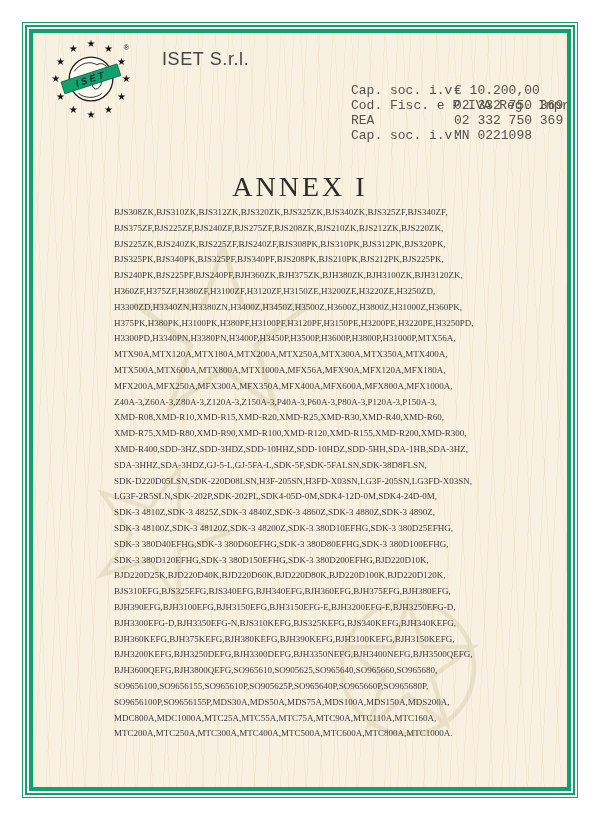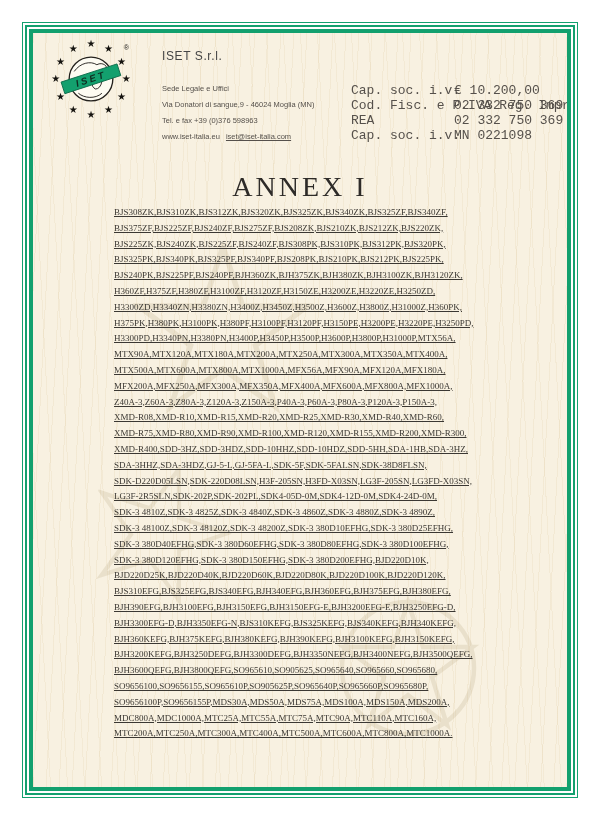--- a/index.html
+++ b/index.html
@@ -27,37 +27,37 @@
   .wm{position:absolute;opacity:.16;pointer-events:none;}
   .wm polygon, .wm circle{fill:none;stroke:#a08a5d;stroke-width:3;}
   
   .logo-svg{position:absolute;left:16px;top:4px;width:84px;height:84px;}
   .logo-caption{
     position:absolute;left:0;top:88px;width:132px;text-align:center;
     font-size:7.5px;font-weight:bold;color:var(--logo-green);line-height:9.5px;letter-spacing:.3px;
   }
   .company-name{
     position:absolute;left:129px;top:16px;
-    font-size:12px;color:#454545;letter-spacing:.6px;
+    font-size:18px;color:#454545;letter-spacing:.6px;
   }
   .addr{position:absolute;left:129px;top:48px;font-size:7.5px;color:var(--hdr);}
   .addr-line{height:16px;line-height:16px;white-space:nowrap;}
   .email{text-decoration:underline;margin-left:6px;}
   .registry{position:absolute;left:318px;top:50px;font-size:13px;color:var(--hdr);font-family:Liberation Mono, monospace;}
   .reg-row{display:flex;height:15px;line-height:15px;white-space:nowrap;}
   .reg-label{width:103px;}
   
   .annex-title{
     position:absolute;left:0;top:138px;width:100%;text-align:center;
     font-family:"Liberation Serif",serif;font-size:28px;color:#2e2b28;letter-spacing:3px;font-weight:normal;margin:0;
   }
   
   .models{
     position:absolute;left:81px;top:172px;width:430px;
-    font-family:"Liberation Serif",serif;font-size:9px;color:var(--ink);text-decoration:underline;
+    font-family:"Liberation Serif",serif;font-size:9px;color:var(--ink);
   }
   .model-line{height:15.8px;line-height:15.8px;white-space:nowrap;}
 </style>
 </head>
 <body>
 
 <div class="page">
   <div class="b1">
     <div class="b2">
       <div class="b3">
@@ -94,28 +94,20 @@
             <path d="M35 67 C42 73, 55 74, 63 67" fill="none" stroke="#23201c" stroke-width="1.1"></path>
             <path d="M53 47 q8 -2 10 6 q-2 9 -8 9 q-7 -5 -2 -15z" fill="#fdfbf2" stroke="#23201c" stroke-width="1.1"></path>
             <g transform="rotate(-18 50 50)">
               <rect x="15" y="42.5" width="70" height="14.5" fill="#13a06e" stroke="#0b6b49" stroke-width="1"></rect>
               <text x="50" y="53.8" font-size="11.5" font-style="italic" font-weight="bold" fill="#102e22" text-anchor="middle" letter-spacing="3">ISET</text>
             </g>
             <text x="92" y="15" font-size="8.5" fill="#23201c" text-anchor="middle">®</text>
           </svg>
 
           <div class="company-name">ISET S.r.l.</div>
-          <div class="addr">
-            <div class="addr-line">Sede Legale e Uffici</div>
-            <div class="addr-line">Via Donatori di sangue,9 - 46024 Moglia (MN)</div>
-            <div class="addr-line">Tel. e fax +39 (0)376 598963</div>
-            <div class="addr-line">
-              <span>www.iset-italia.eu</span><span class="email">iset@iset-italia.com</span>
-            </div>
-          </div>
 
           <div class="registry">
             <div class="reg-row">
               <span class="reg-label">Cap. soc. i.v.</span>
               <span class="reg-value">€ 10.200,00</span>
             </div>
             <div class="reg-row">
               <span class="reg-label">Cod. Fisc. e P.IVA Reg. Imprese</span>
               <span class="reg-value">02 332 750 369</span>
             </div>

